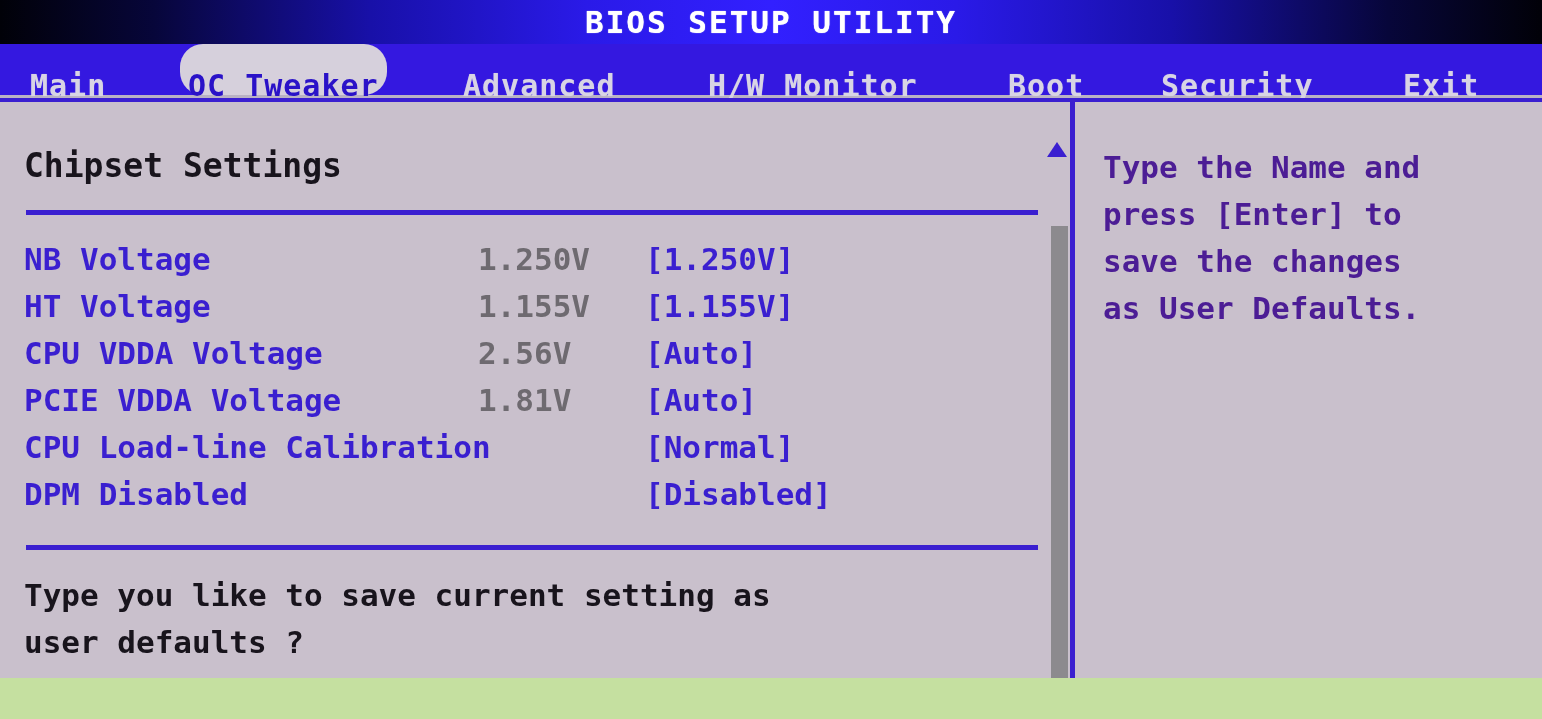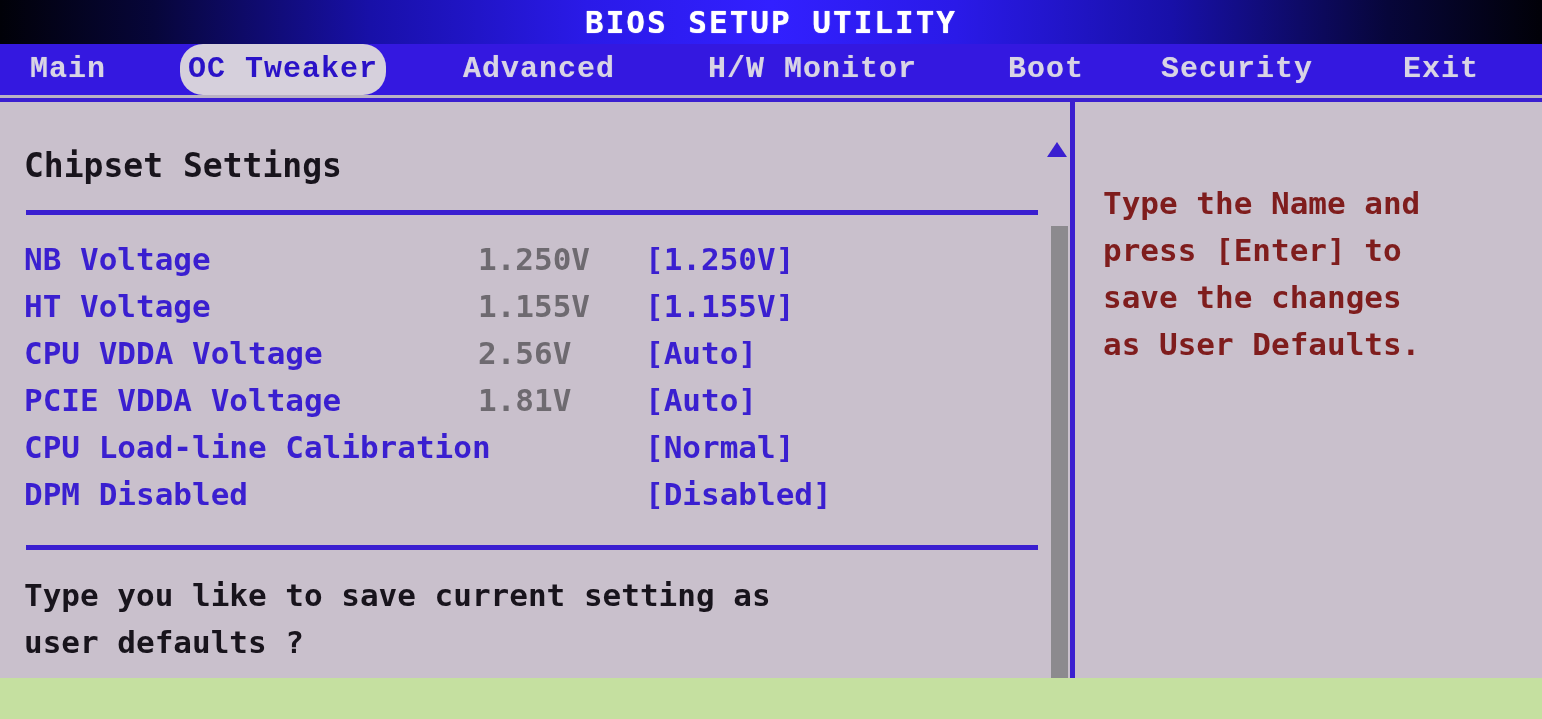--- a/index.html
+++ b/index.html
@@ -58,23 +58,22 @@
   .tab {
     position:absolute;
     top:0;
     height:51px;
     line-height:51px;
     font-size:30px;
     font-weight:bold;
     color:#d8d4e4;
     letter-spacing:1px;
     white-space:nowrap;
-    padding:0 8px;
+    padding:16px 8px;
     text-shadow:0 0 1px rgba(255,255,255,.35);
-    font-family:Liberation Mono, monospace;
   }
   .tab.active {
     background:#d6d0dc;
     color:#2a12c8;
     text-shadow:none;
   }
 
   
   #content {
     position:absolute; left:0; top:98px;
@@ -182,23 +181,22 @@
   #help-pane {
     position:absolute; left:1075px; top:0;
     width:467px; height:576px;
     background:#c9c0cc;
   }
   #help-text {
     position:absolute; left:28px; top:42px;
     width:420px;
     font-size:31px;
     font-weight:bold;
-    color:#7f1d1d;
-    line-height:47px;
-    margin-top:36px;
+    color:#4c1d95;
+    line-height:47px;
   }
   #help-text .hline { display:block; white-space:nowrap; }
 
   
   #bottom-band {
     position:absolute; left:0; top:678px;
     width:1542px; height:41px;
     background:#c5e0a0;
   }
 </style>

